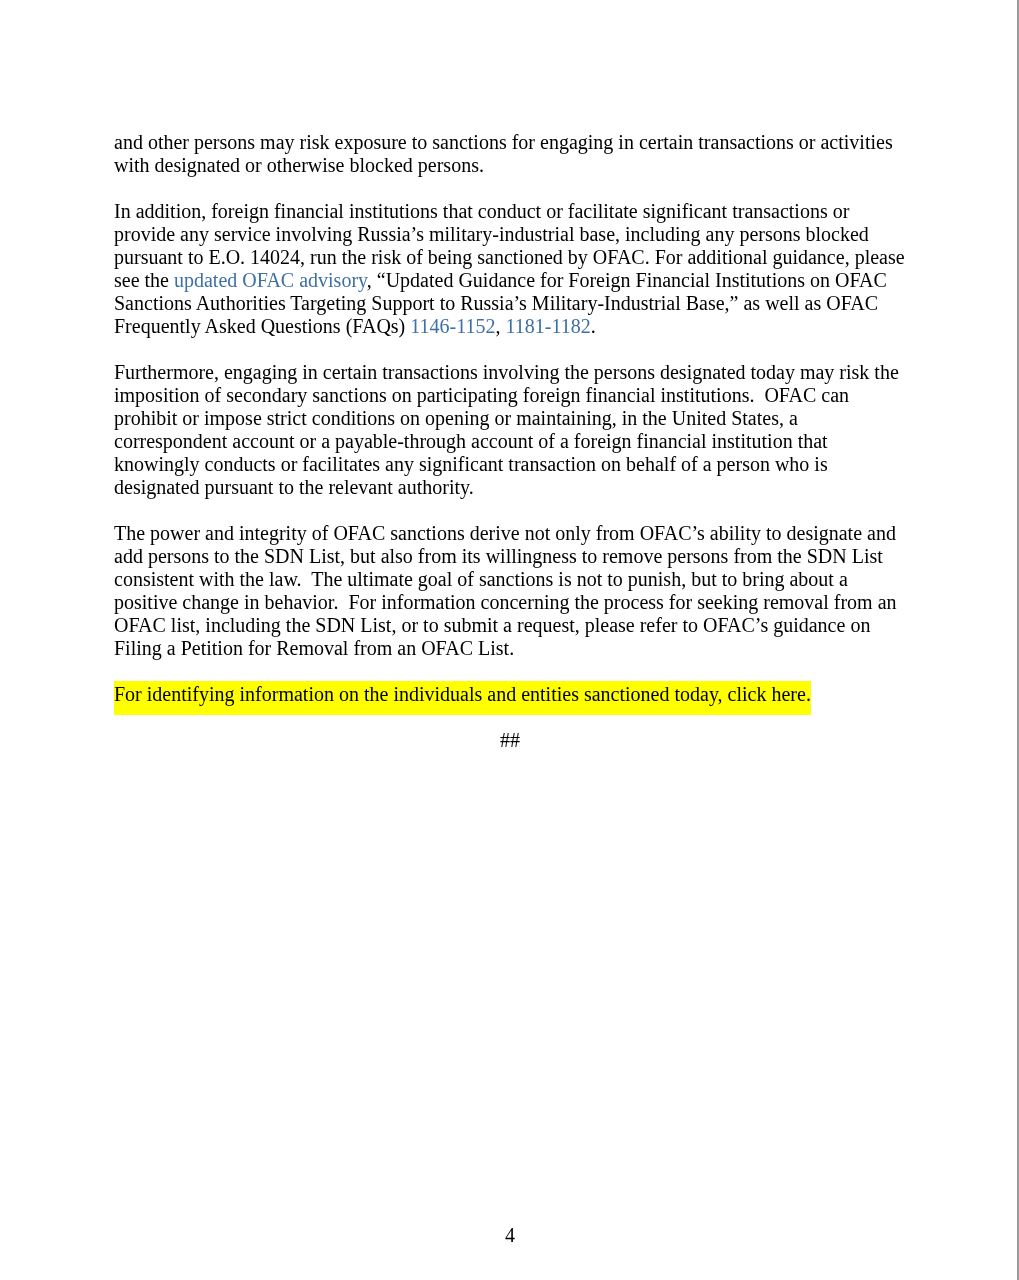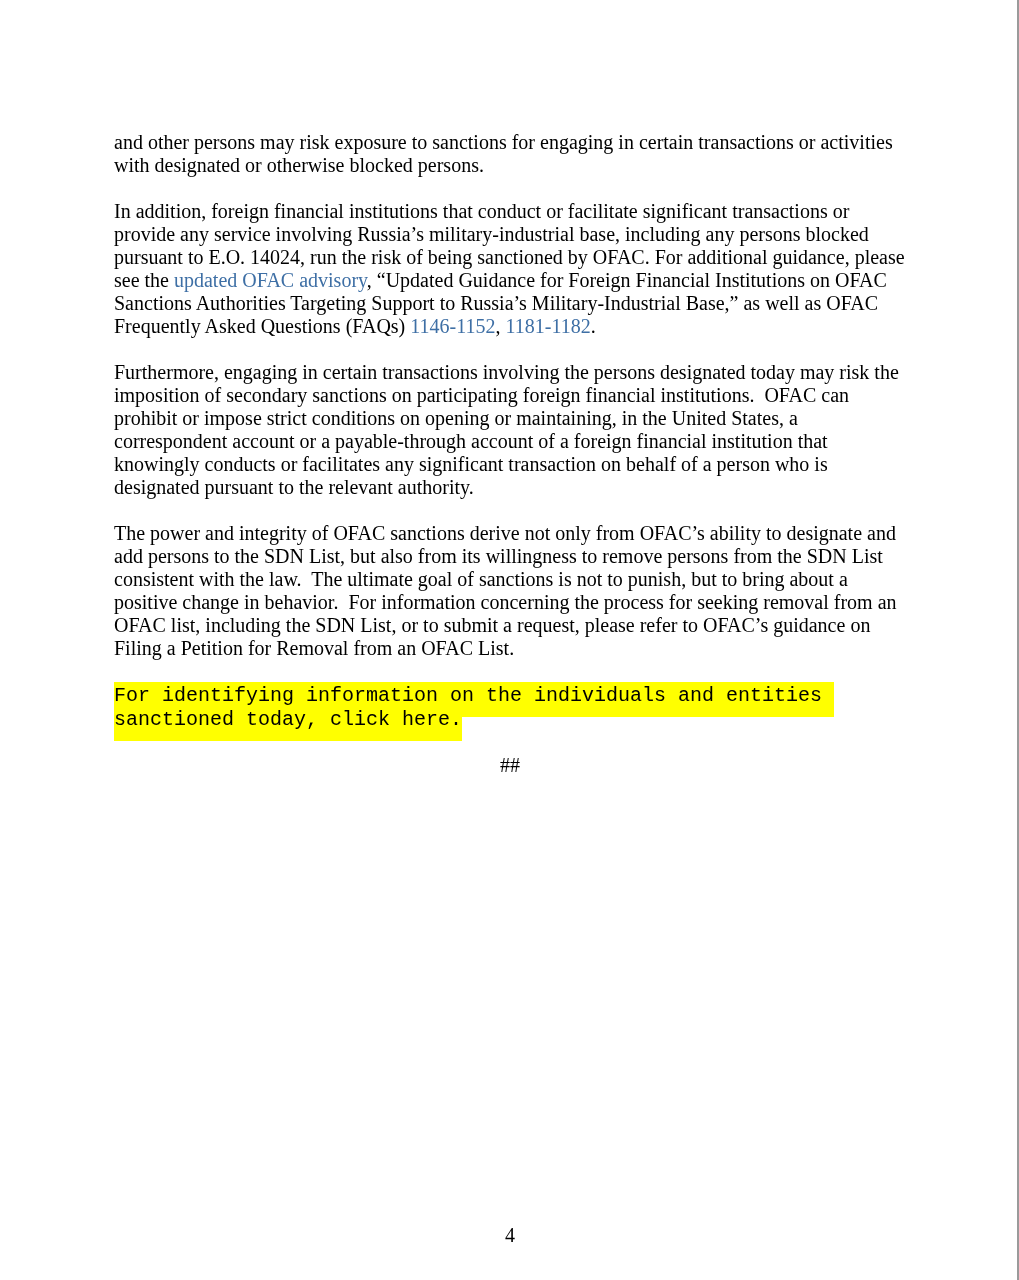--- a/index.html
+++ b/index.html
@@ -47,21 +47,20 @@
     text-align: left;
   }
   a.doc-link {
     color: var(--link-color);
     cursor: pointer;
   }
   mark.hl {
     background: var(--highlight-color);
     color: var(--text-color);
     padding: 2px 0 10px 0;
-    font-family: Liberation Mono, monospace;
   }
   .click-here {
     color: var(--text-color);
     text-decoration: none;
     cursor: pointer;
   }
   p.end-mark {
     text-align: center;
     margin-top: 23px;
   }

